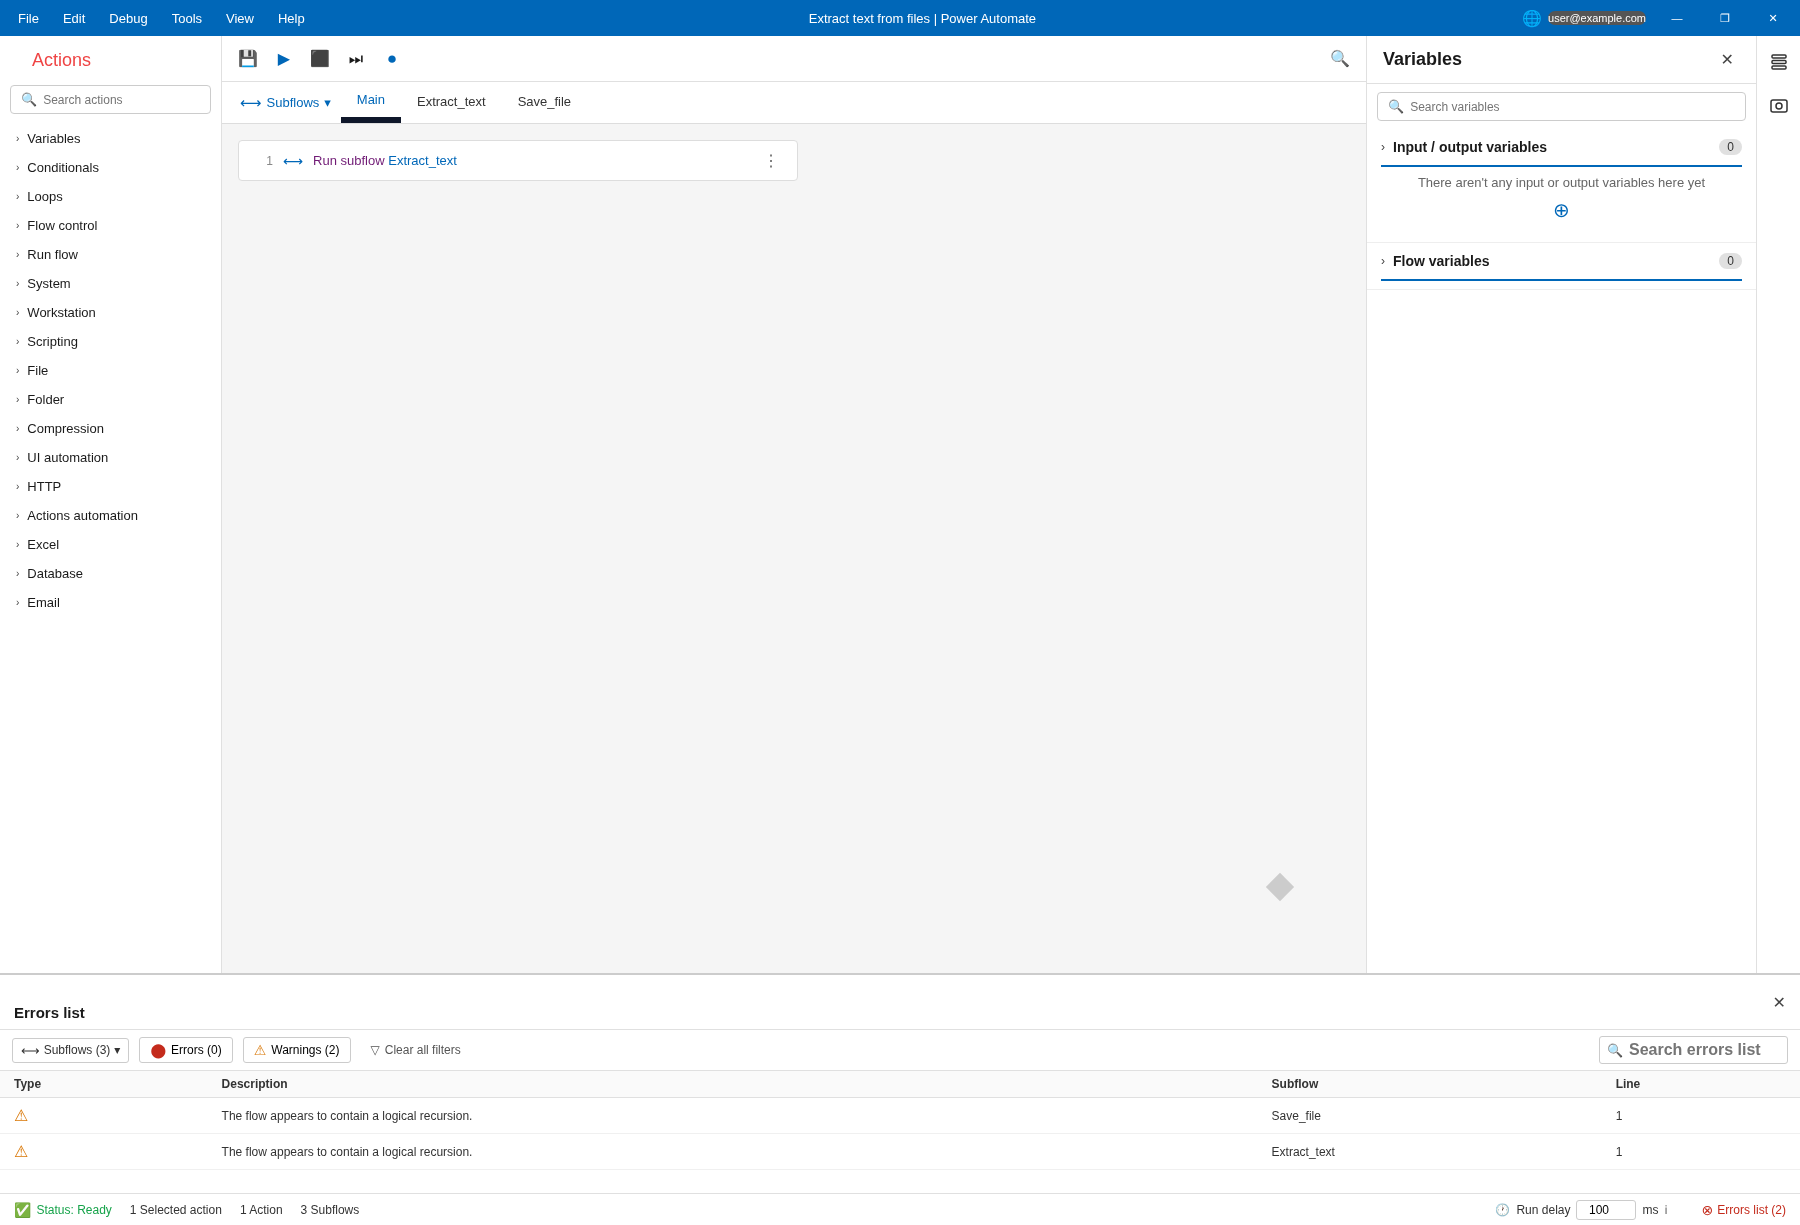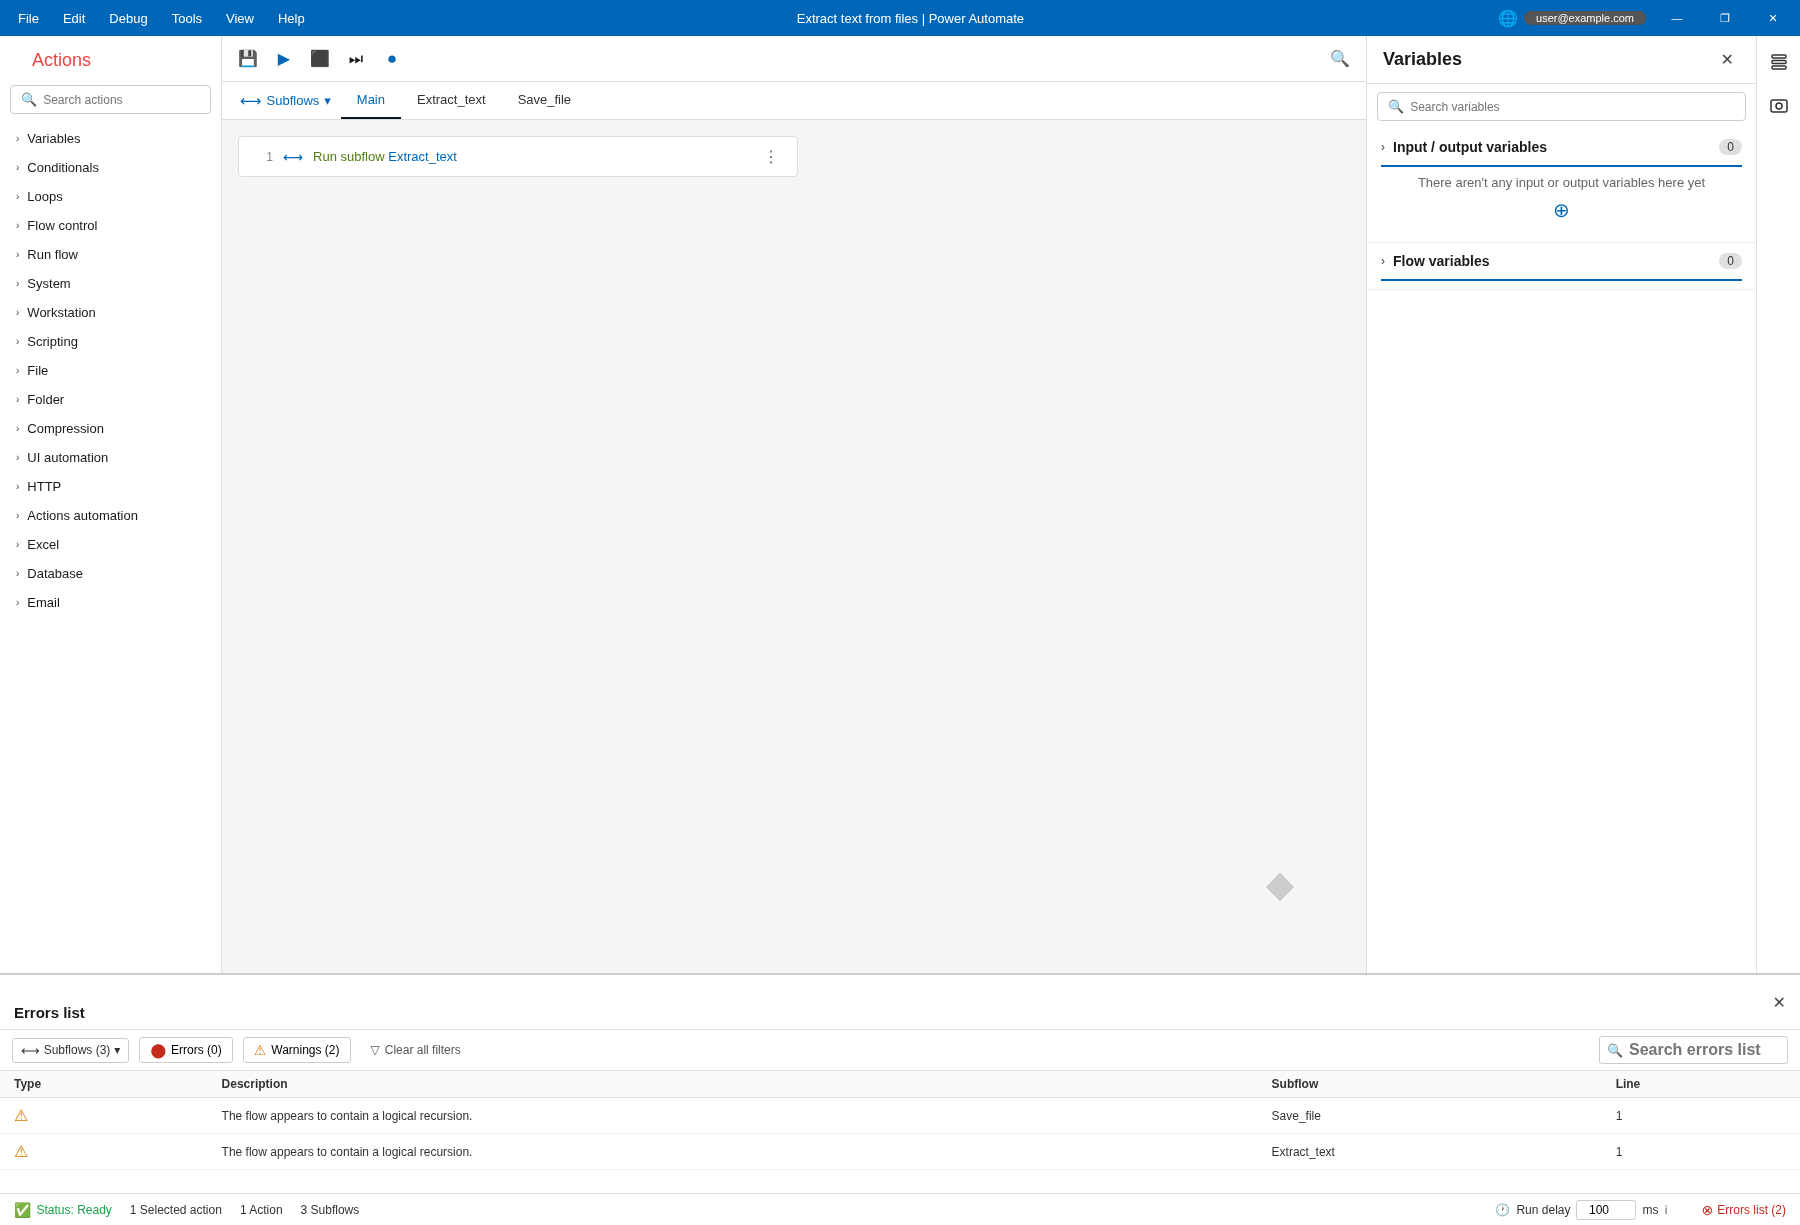--- a/index.html
+++ b/index.html
@@ -172,21 +172,21 @@
     .tab {
       padding: 10px 16px;
       cursor: pointer;
       font-size: 13px;
       color: #333;
       border-bottom: 2px solid transparent;
       white-space: nowrap;
     }
     .tab.active {
       color: #0067b8;
-      border-bottom: 2px solid #0f172a;
+      border-bottom: 6px solid #0f172a;
       font-weight: 500;
     }
 
     
     #flow-canvas {
       flex: 1;
       background: #f5f5f5;
       overflow-y: auto;
       padding: 16px;
       position: relative;
@@ -211,21 +211,21 @@
       flex-shrink: 0;
     }
     .flow-step .step-icon {
       color: #0067b8;
       font-size: 14px;
     }
     .flow-step .step-label {
       font-size: 13px;
       color: #333;
     }
-    .flow-step .step-label span { color: #4d7c0f; }
+    .flow-step .step-label span { color: #701a75; }
     .flow-step .step-menu {
       margin-left: auto;
       cursor: pointer;
       color: #666;
       font-size: 16px;
       padding: 0 4px;
     }
     .diamond {
       position: absolute;
       bottom: 16px;
@@ -508,21 +508,21 @@
     <div class="menu-item">File</div>
     <div class="menu-item">Edit</div>
     <div class="menu-item">Debug</div>
     <div class="menu-item">Tools</div>
     <div class="menu-item">View</div>
     <div class="menu-item">Help</div>
   </div>
   <div class="title">Extract text from files | Power Automate</div>
   <div style="display:flex;align-items:center;gap:6px;padding-right:8px;">
     <span style="font-size:16px;cursor:pointer;">🌐</span>
-    <span style="background:#555;border-radius:10px;padding:1px 12px;font-size:11px;">user@example.com</span>
+    <span style="background:#555;border-radius:10px;padding:1px 0;font-size:11px;">user@example.com</span>
   </div>
   <div class="window-controls">
     <div class="win-btn">—</div>
     <div class="win-btn">❐</div>
     <div class="win-btn close">✕</div>
   </div>
 </div>
 
 <div id="main-area">
 

